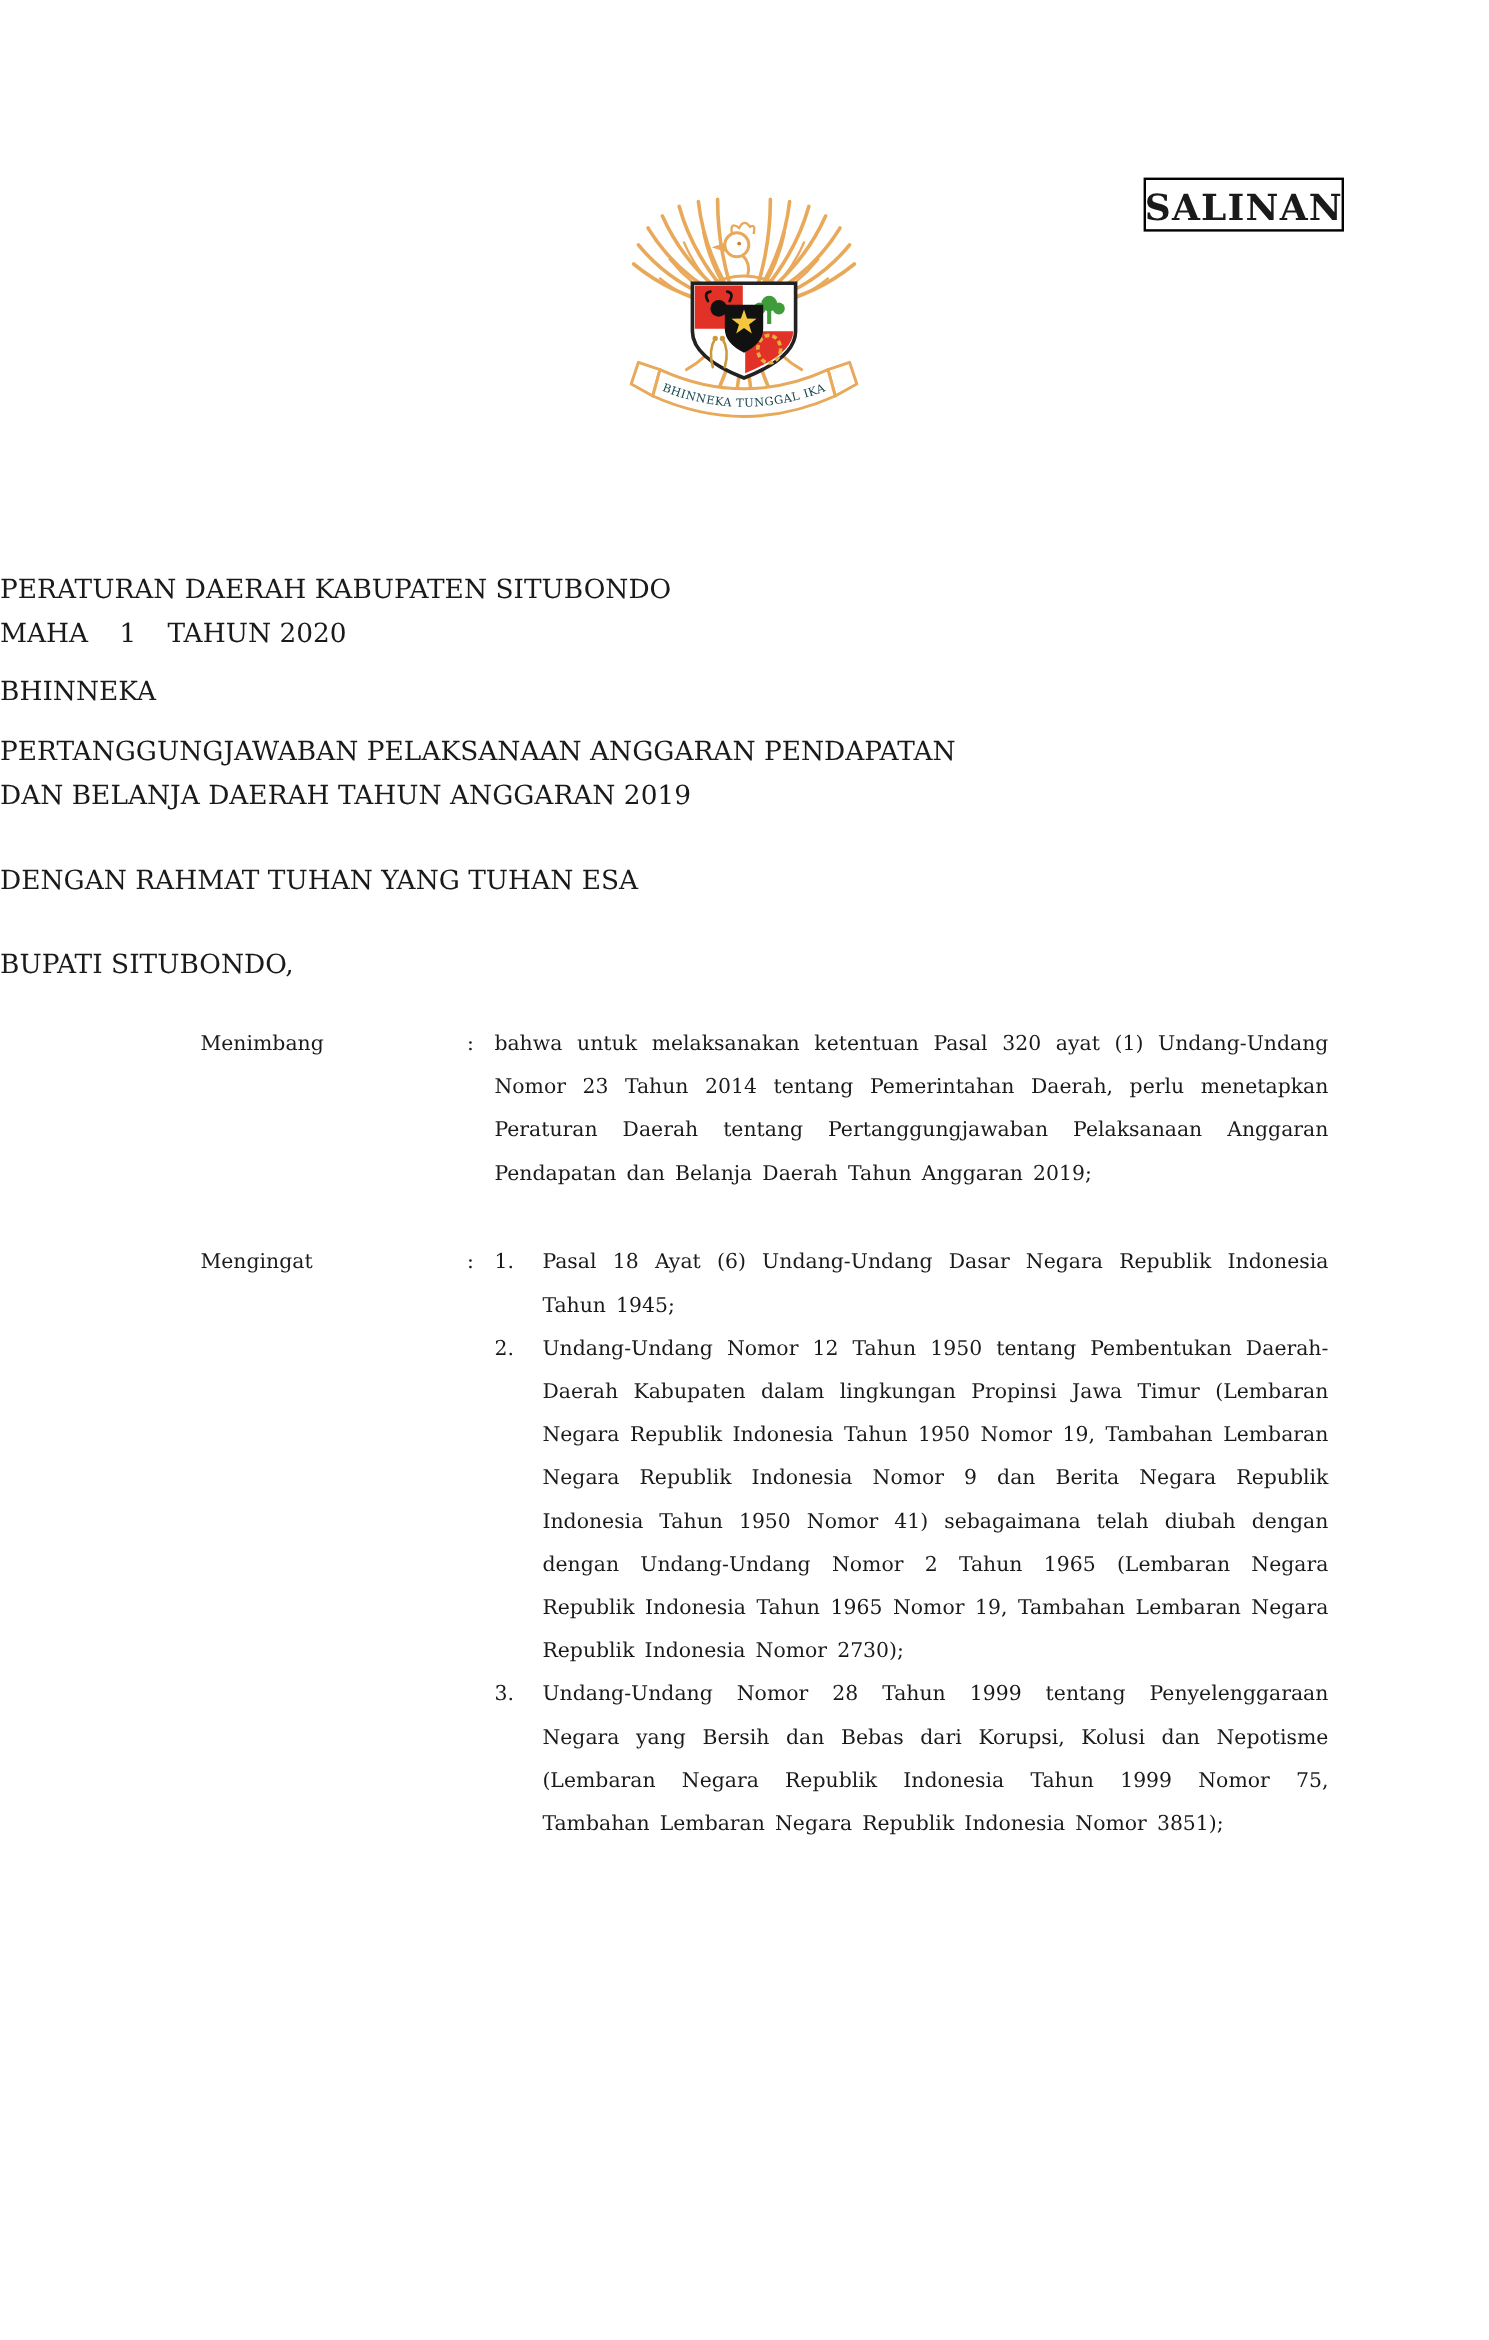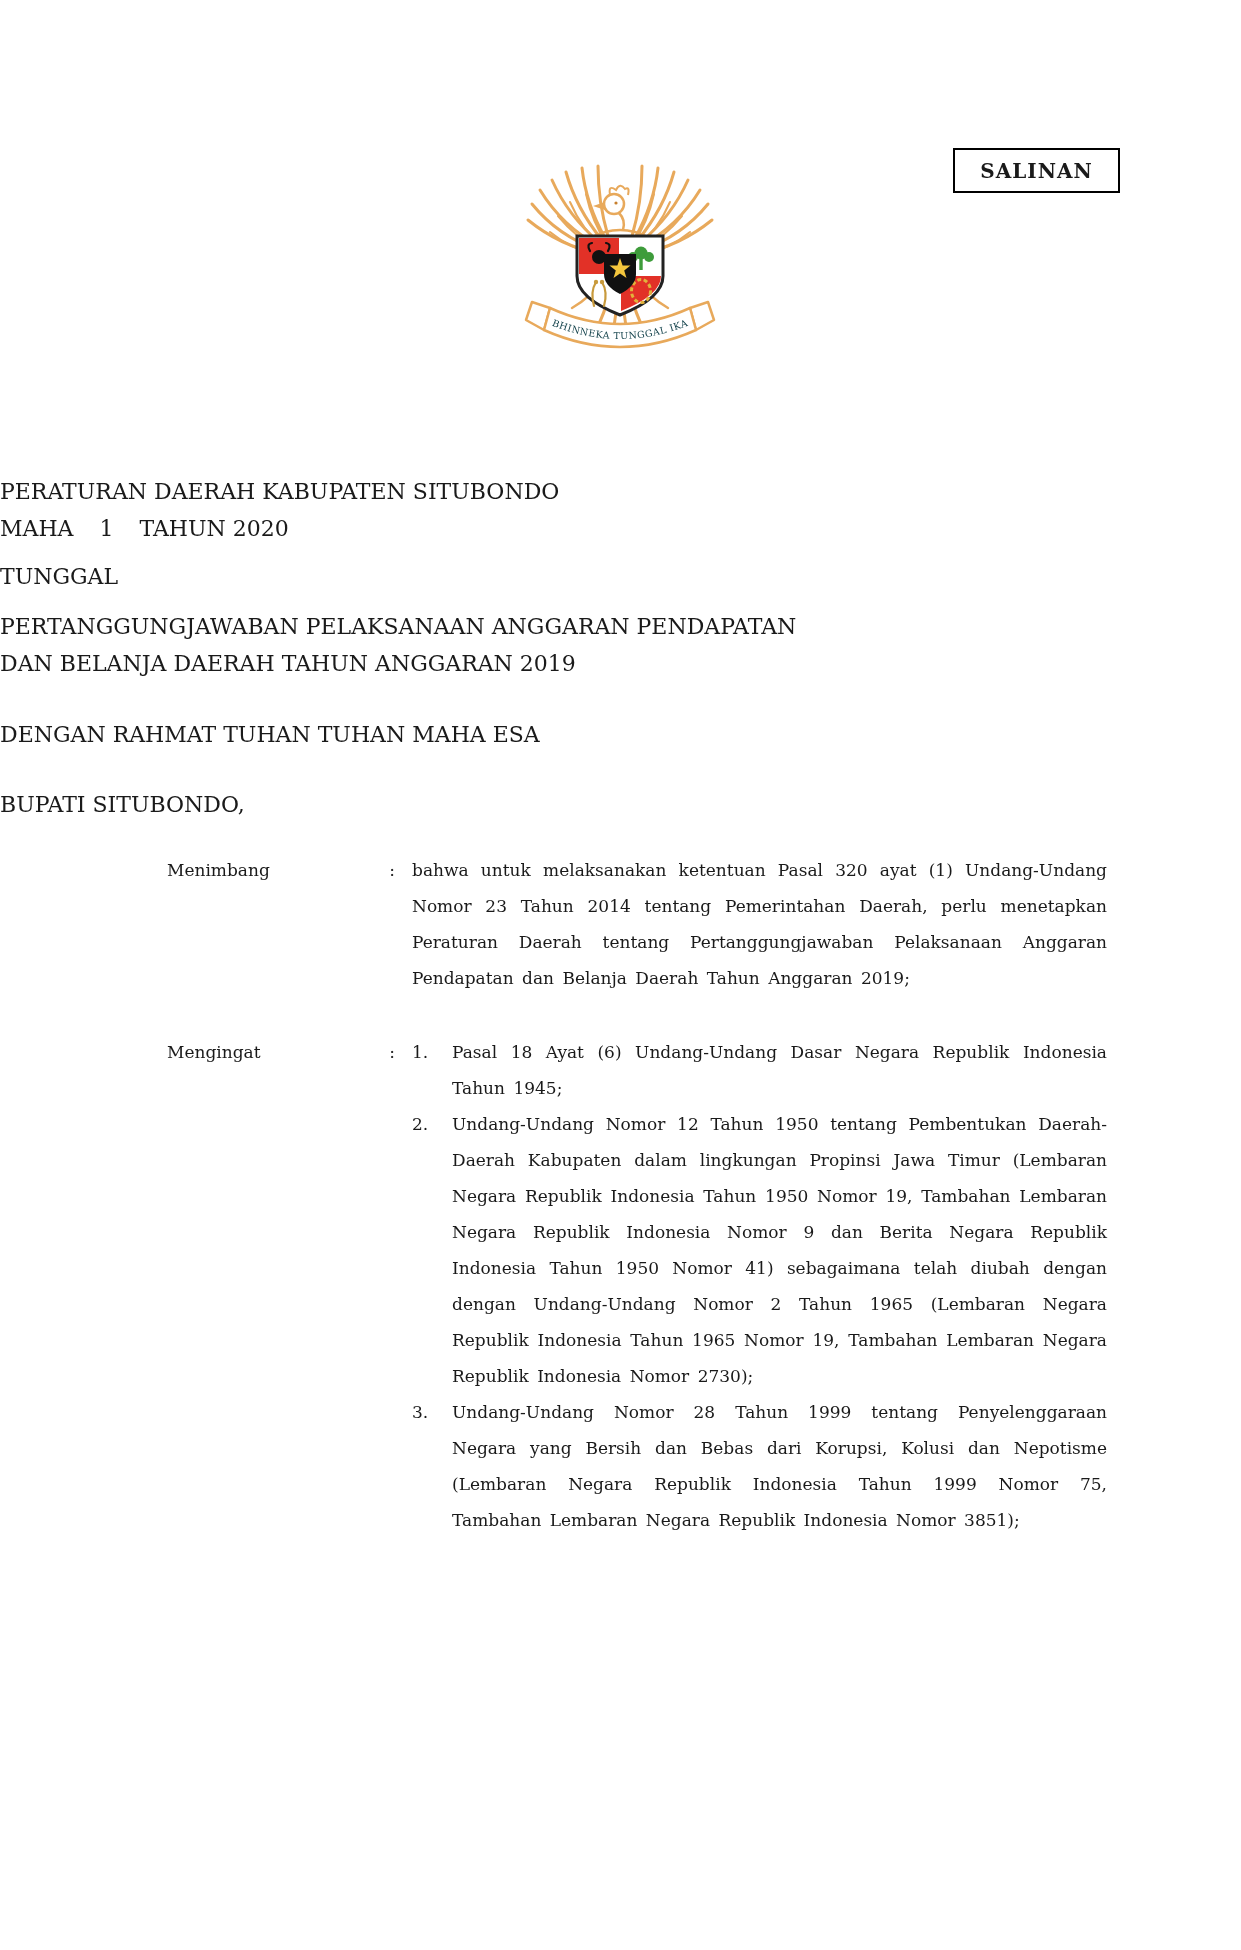--- a/index.html
+++ b/index.html
@@ -4,22 +4,22 @@
 <style>
   html,body{margin:0;padding:0;background:#ffffff;}
   .page{
     position:relative;width:1241px;height:1950px;background:#fff;
     font-family:"DejaVu Serif","Liberation Serif",serif;color:#1a1a1a;
     overflow:hidden;
   }
   
   .stamp{
     position:absolute;left:953px;top:148px;width:163px;height:41px;
-    border:2px solid #000;display:flex;align-items:center;justify-content:center;
-    font-weight:bold;font-size:20px;letter-spacing:1px;
+    border:2px solid #000;display:flex;align-items:flex-end;justify-content:center;
+    font-weight:bold;font-size:30px;letter-spacing:1px;
   }
   
   .emblem{position:absolute;left:518px;top:158px;width:204px;height:205px;}
   
   .title-wrap{position:absolute;top:392px;left:0;width:100%;text-align:center;}
   .title-wrap span{
     display:inline-block;font-size:37px;font-weight:bold;color:#FFC20E;
     letter-spacing:1px;border-bottom:4px solid #FFC20E;padding:0 4px 2px 4px;
   }
   
@@ -143,24 +143,24 @@
       </g>
     </svg>
   </div>
 
 
   <div class="heading">
     <div>PERATURAN DAERAH KABUPATEN SITUBONDO</div>
     <div class="nomor-line">
       <span>MAHA</span><span class="numval">1</span><span>TAHUN 2020</span>
     </div>
-    <div class="tentang">TUNGGAL</div>
+    <div class="tentang">BHINNEKA</div>
     <div class="subj1">PERTANGGUNGJAWABAN PELAKSANAAN ANGGARAN PENDAPATAN</div>
     <div>DAN BELANJA DAERAH TAHUN ANGGARAN 2019</div>
-    <div class="invocation">DENGAN RAHMAT TUHAN TUHAN MAHA ESA</div>
+    <div class="invocation">DENGAN RAHMAT TUHAN YANG TUHAN ESA</div>
     <div class="issuer">BUPATI SITUBONDO,</div>
   </div>
 
   <div class="sections">
 
     <div class="row considering">
       <div class="label">Menimbang</div>
       <div class="colon">:</div>
       <div class="body">bahwa untuk melaksanakan ketentuan Pasal 320 ayat (1) Undang-Undang Nomor 23 Tahun 2014 tentang Pemerintahan Daerah, perlu menetapkan Peraturan Daerah tentang Pertanggungjawaban Pelaksanaan Anggaran Pendapatan dan Belanja Daerah Tahun Anggaran 2019;</div>
     </div>

